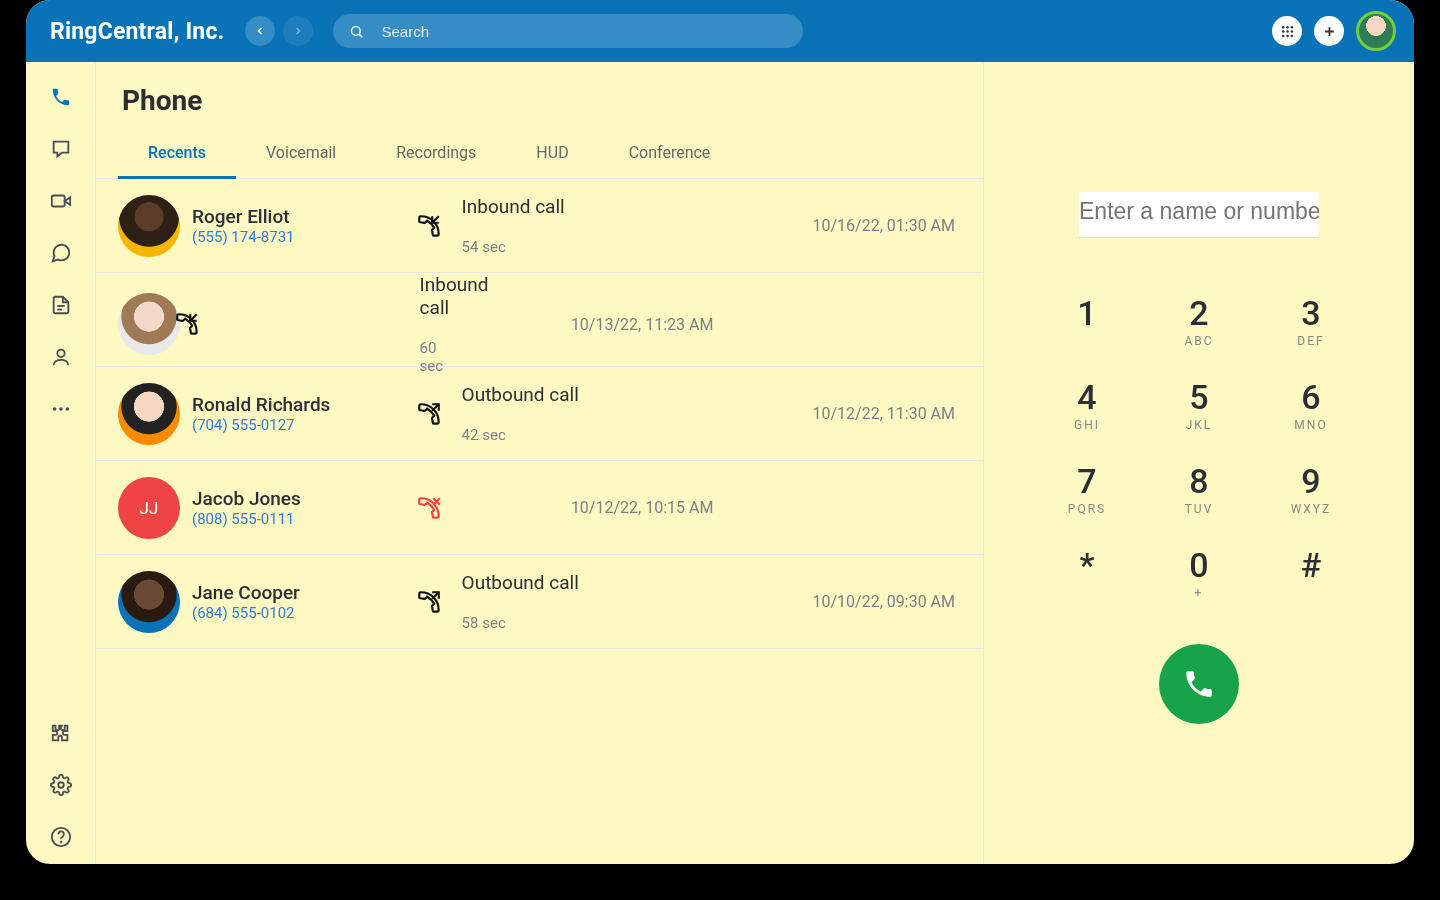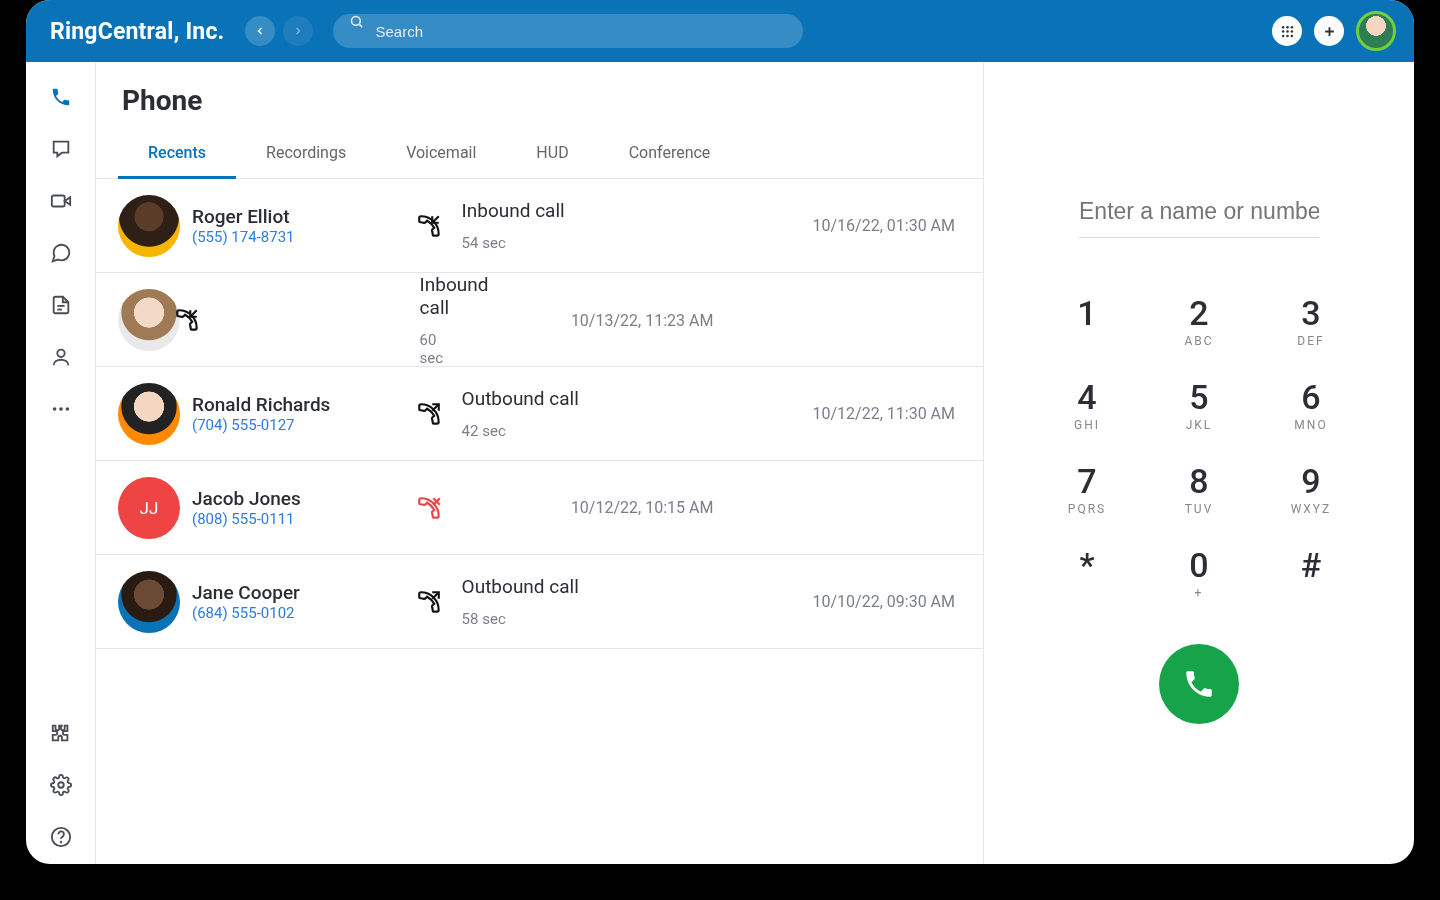--- a/index.html
+++ b/index.html
@@ -17,21 +17,21 @@
   body{
     width:1440px;height:900px;
     font-family:-apple-system,BlinkMacSystemFont,"Segoe UI",Roboto,Helvetica,Arial,sans-serif;
     color:var(--text);
     background:#000;
     overflow:hidden;
   }
   .app{
     width:1388px;height:864px;
     margin:0 auto;
-    background:#ffffff;
+    background:#fef9c3;
     border-radius:24px;
     overflow:hidden;
     position:relative;
     display:flex;flex-direction:column;
   }
   
   .header{
     height:62px;background:var(--blue);
     display:flex;align-items:center;
     padding:0 18px 0 24px;
@@ -44,21 +44,21 @@
     width:30px;height:30px;border-radius:50%;
     background:rgba(255,255,255,.18);
     display:flex;align-items:center;justify-content:center;
     color:#fff;cursor:pointer;
   }
   .circle-btn.faded{opacity:.45}
   .search{
     flex:0 0 470px;
     height:34px;border-radius:17px;
     background:rgba(255,255,255,.18);
-    display:flex;gap:10px;
+    display:flex;align-items:center;gap:16px;
     padding:0 16px;color:#e4effa;
     margin-left:6px;
   }
   .search input{
     border:0;outline:0;background:transparent;color:#fff;
     font-size:15px;flex:1;
   }
   .search input::placeholder{color:#e4effa}
   .header-spacer{flex:1}
   .hdr-right{display:flex;align-items:center;gap:12px}
@@ -124,21 +124,21 @@
   .av-3{background:#ff8a00;background-image:radial-gradient(circle at 50% 38%,#f5d6c0 0 30%,#222 31% 55%,#ff8a00 57% 100%)}
   .av-4{background:var(--red)}
   .av-5{background:#0a73b7;background-image:radial-gradient(circle at 50% 38%,#6a4a34 0 30%,#2a1b12 31% 55%,#0a73b7 57% 100%)}
   .who{display:flex;flex-direction:column;padding-left:20px}
   .who .name{font-size:19px;font-weight:500}
   .who .num{font-size:15px;color:var(--link)}
   .call-icon{
     width:30px;height:30px;color:#111;
     display:flex;align-items:center;justify-content:center;
   }
-  .call-info{display:flex;flex-direction:column;gap:12px;padding-left:6px}
+  .call-info{display:flex;flex-direction:column;gap:20px;padding-left:6px}
   .call-info .type{font-size:19px}
   .call-info .dur{font-size:15px;color:var(--muted)}
   .when{font-size:16px;color:var(--muted);text-align:right;padding-right:8px}
   .missed .type{color:var(--red)}
   .missed-icon{color:var(--red)}
   
   .dialer{
     width:430px;flex-shrink:0;
     display:flex;flex-direction:column;align-items:center;
     padding-top:130px;
@@ -282,22 +282,22 @@
             <circle cx="12" cy="17.5" r="0.5" fill="currentColor"></circle>
           </svg>
       </div>
     </div>
 
     <div class="main">
       <div class="center">
         <div class="page-title">Phone</div>
         <div class="tabs" id="tabs">
             <div class="tab active">Recents</div>
+            <div class="tab">Voicemail</div>
             <div class="tab">Recordings</div>
-            <div class="tab">Voicemail</div>
             <div class="tab">HUD</div>
             <div class="tab">Conference</div>
           </div>
         <div class="list" id="list">
             <div class="row">
               <div class="avatar av-1"></div>
               <div class="who">
                 <div class="name">Roger Elliot</div>
                 <div class="num">(555) 174-8731</div>
               </div>

